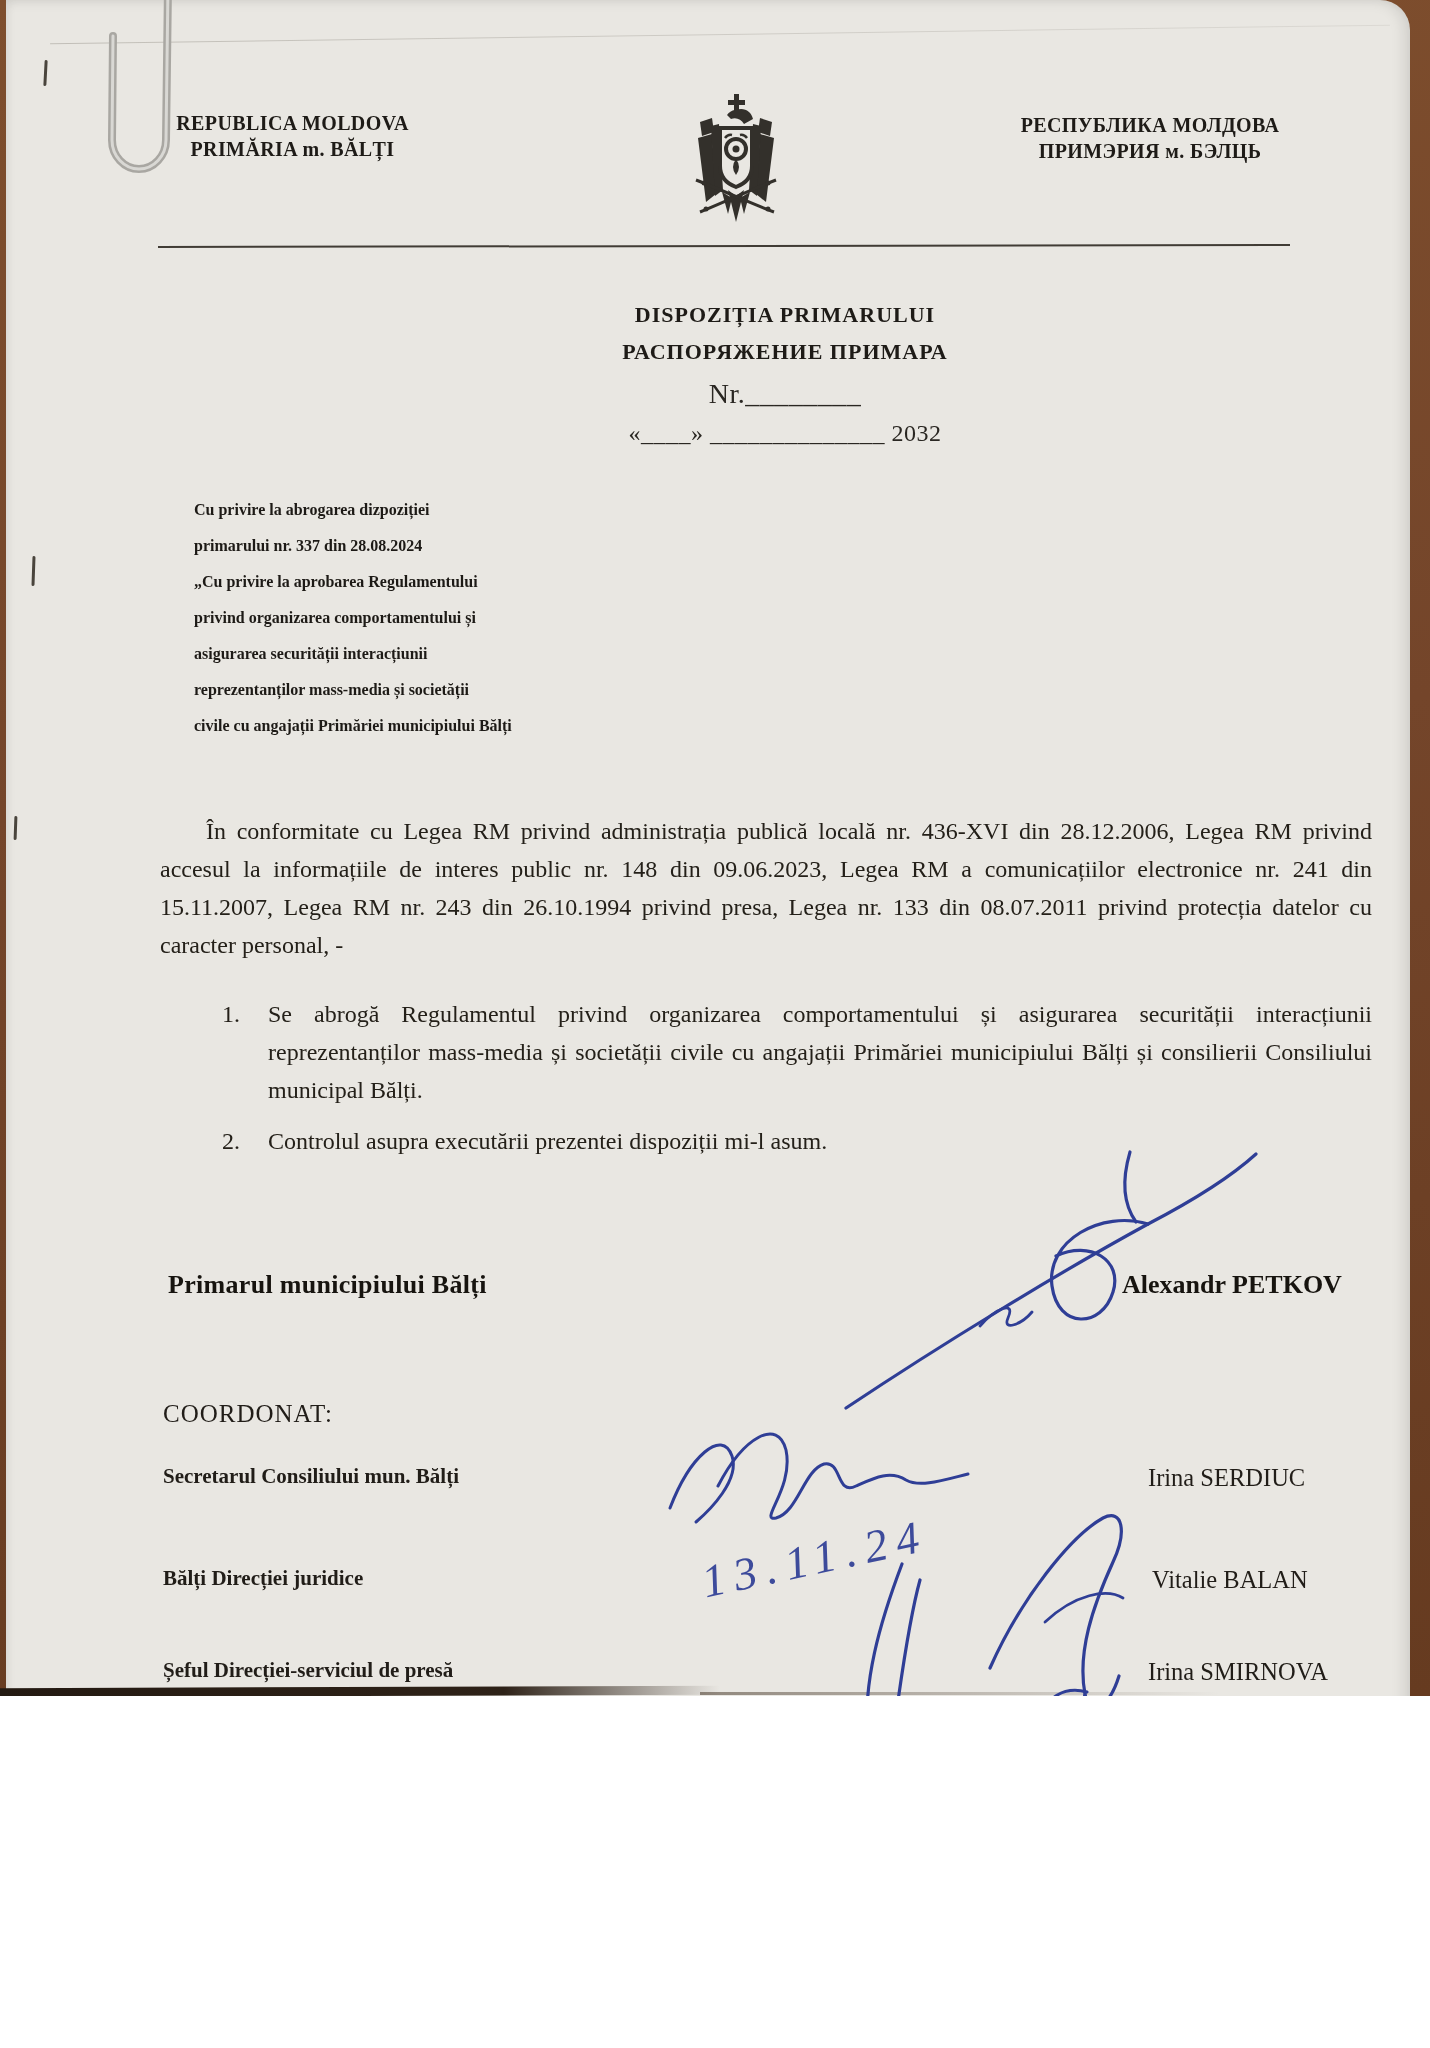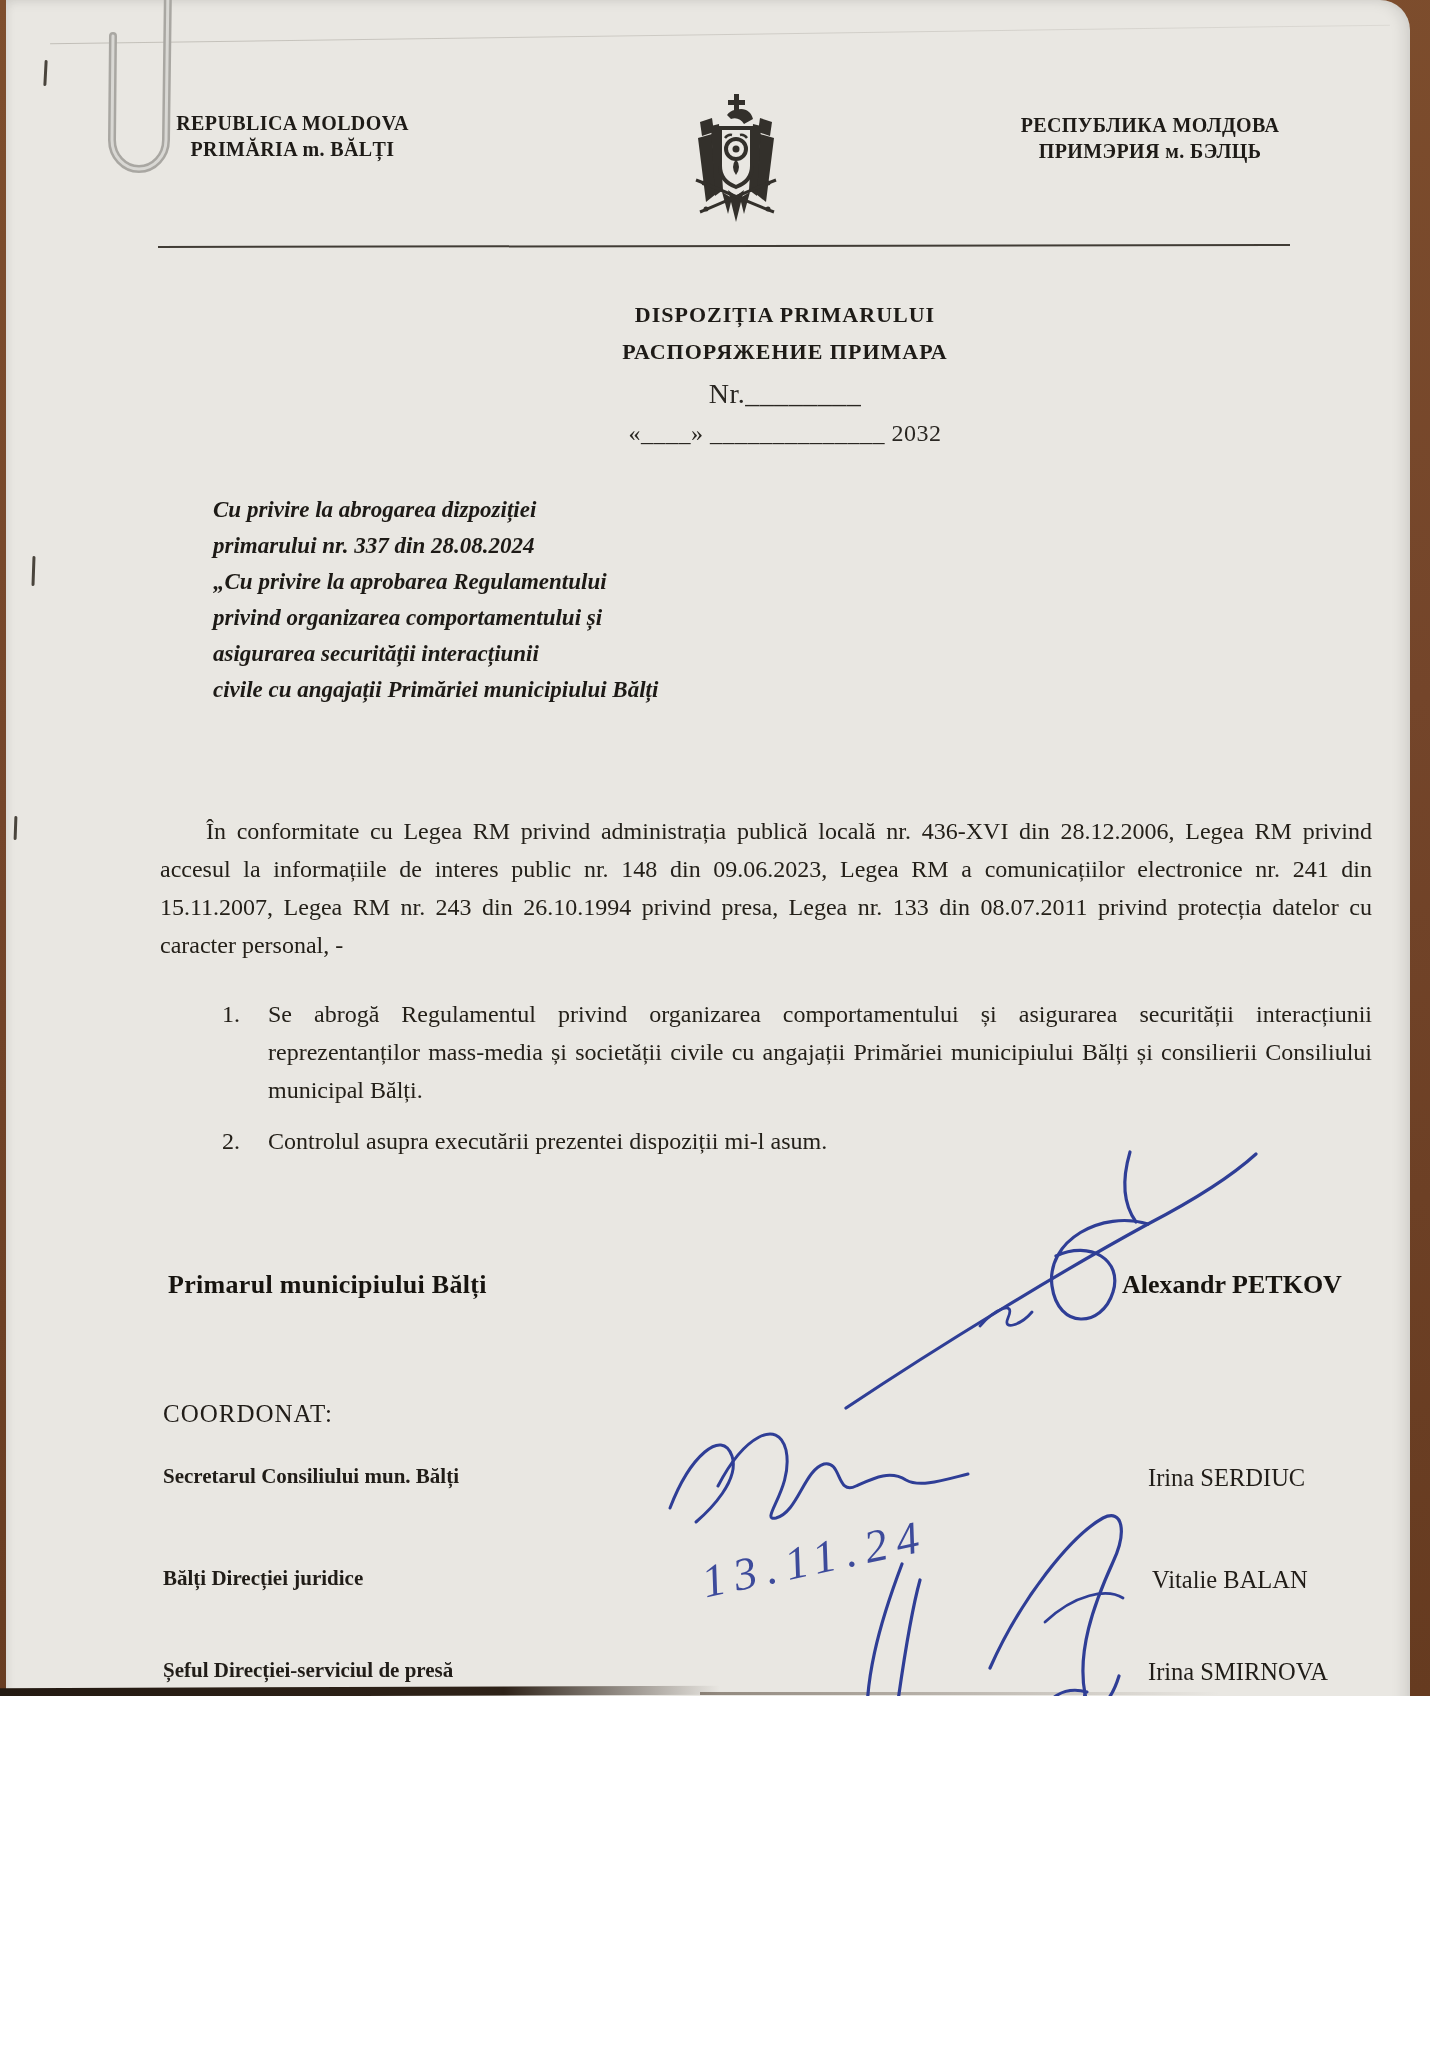--- a/index.html
+++ b/index.html
@@ -29,21 +29,21 @@
   .hdr{font-weight:bold;font-size:20px;line-height:26px;text-align:center;letter-spacing:.4px;color:#1e1b17;}
   .hdr-left{left:150px;top:110px;width:285px;}
   .hdr-right{left:985px;top:112px;width:330px;}
   .hdr-rule{left:158px;top:245px;width:1132px;height:2px;background:#413c35;transform:rotate(-0.1deg);}
 
   .doc-title{left:555px;top:296px;width:460px;text-align:center;font-weight:bold;
     font-size:22px;line-height:37px;letter-spacing:1px;color:#1e1b17;}
   .nr-line{left:555px;top:378px;width:460px;text-align:center;font-size:28px;color:#2a2722;letter-spacing:.5px;}
   .date-line{left:555px;top:420px;width:460px;text-align:center;font-size:24px;color:#2a2722;letter-spacing:.5px;}
 
-  .subject{left:213px;top:492px;width:600px;font-weight:bold;font-size:23px;line-height:36px;color:#1d1a16;font-style:italic;}
+  .subject{left:194px;top:492px;width:600px;font-weight:bold;font-size:16px;line-height:36px;color:#1d1a16;}
 
   .preamble{left:160px;top:812px;width:1212px;font-size:24px;line-height:38px;
     text-align:justify;text-indent:46px;color:#242019;}
 
   .olist-item{display:flex;gap:16px;font-size:24px;line-height:38px;color:#242019;}
   .item1{left:222px;top:995px;width:1150px;}
   .item2{left:222px;top:1122px;width:1150px;}
   .olist-num{flex:0 0 30px;}
   .olist-text{text-align:justify;}
   .item2 .olist-text{text-align:left;}
@@ -138,20 +138,21 @@
 
   <div class="abs nr-line">Nr.________</div>
   <div class="abs date-line">«____» ______________ 2032</div>
 
   <div class="abs subject">
     <div>Cu privire la abrogarea dizpoziției</div>
     <div>primarului nr. 337 din 28.08.2024</div>
     <div>„Cu privire la aprobarea Regulamentului</div>
     <div>privind organizarea comportamentului și</div>
     <div>asigurarea securității interacțiunii</div>
+    <div>reprezentanților mass-media și societății</div>
     <div>civile cu angajații Primăriei municipiului Bălți</div>
   </div>
 
   <div class="abs preamble">În conformitate cu Legea RM privind administrația publică locală nr. 436-XVI din 28.12.2006, Legea RM privind accesul la informațiile de interes public nr. 148 din 09.06.2023, Legea RM a comunicațiilor electronice nr. 241 din 15.11.2007, Legea RM nr. 243 din 26.10.1994 privind presa, Legea nr. 133 din 08.07.2011 privind protecția datelor cu caracter personal, -</div>
 
   <div class="abs olist-item item1">
     <div class="olist-num">1.</div>
     <div class="olist-text">Se abrogă Regulamentul privind organizarea comportamentului și asigurarea securității interacțiunii reprezentanților mass-media și societății civile cu angajații Primăriei municipiului Bălți și consilierii Consiliului municipal Bălți.</div>
   </div>
   <div class="abs olist-item item2">

